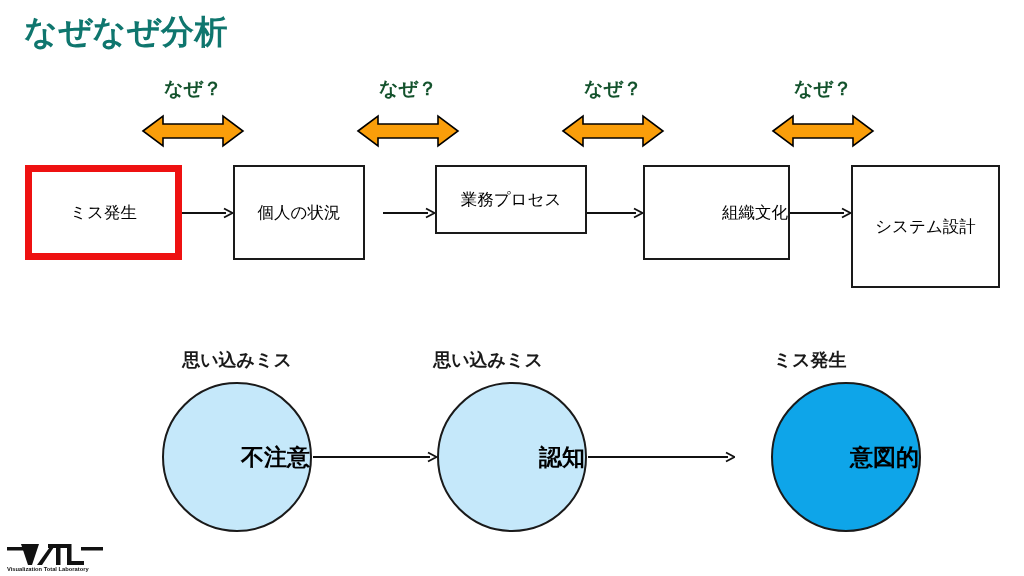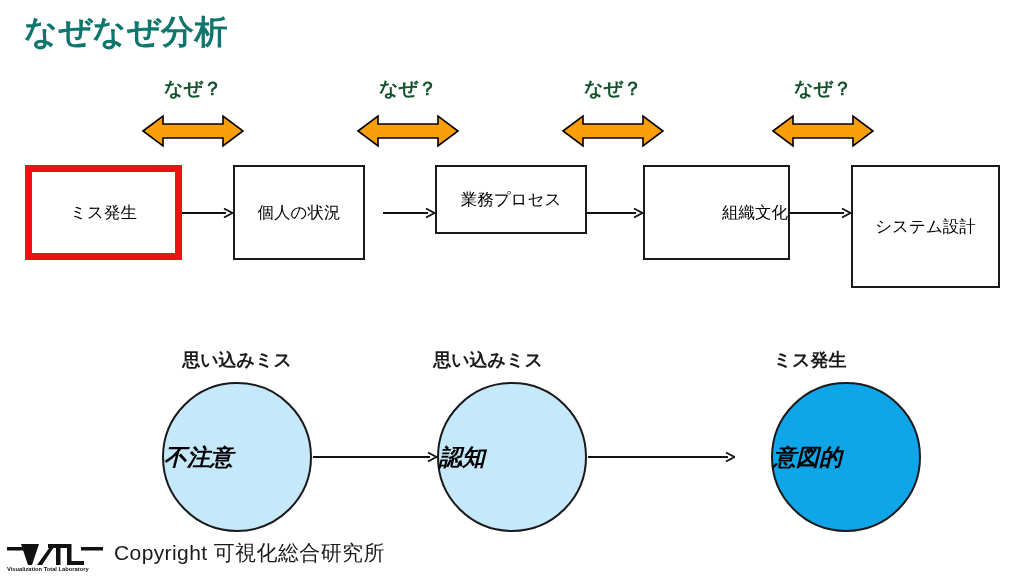--- a/index.html
+++ b/index.html
@@ -63,24 +63,23 @@
     white-space: nowrap;
   }
 
   
   .circle {
     position: absolute;
     width: 150px; height: 150px; margin-left: -75px;
     border-radius: 50%;
     background: #c5e8fa;
     border: 2px solid #1a1a1a;
-    display: flex; align-items: center; justify-content: flex-start;
+    display: flex; align-items: center; justify-content: flex-end;
     font-size: 23px; font-weight: bold; color: #000000;
     white-space: nowrap;
-    font-style: italic;
   }
 
   
   .footer-logo {
     position: absolute; left: 6px; top: 534px;
     width: 104px; height: 38px;
   }
   .footer-logo svg { display: block; }
   .copyright {
     position: absolute; left: 114px; top: 539px;
@@ -199,15 +198,14 @@
         <polygon points="62,62 92,20 100,20 72,62"></polygon>
         <rect x="84" y="20" width="42" height="8"></rect>
         <rect x="100" y="20" width="9" height="42"></rect>
         <rect x="122" y="20" width="9" height="42"></rect>
         <rect x="122" y="54" width="34" height="8"></rect>
         <rect x="150" y="26" width="44" height="7"></rect>
       </g>
       <text x="2" y="73" font-family="'Liberation Sans', sans-serif" font-size="11.5" font-weight="bold" fill="#111111">Visualization Total Laboratory</text>
     </svg>
   </div>
-  <div class="copyright">Copyright 可視化総合研究所</div>
 
 </div>
 
 </body></html>

